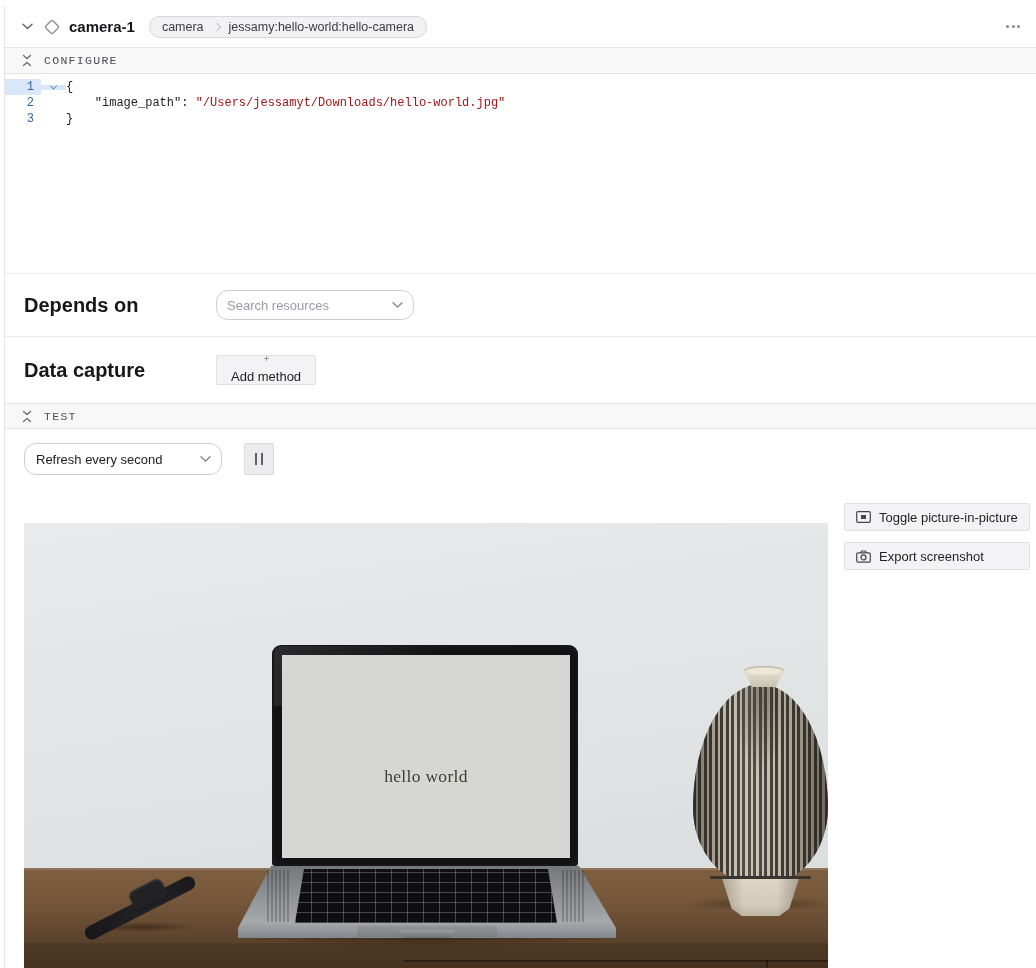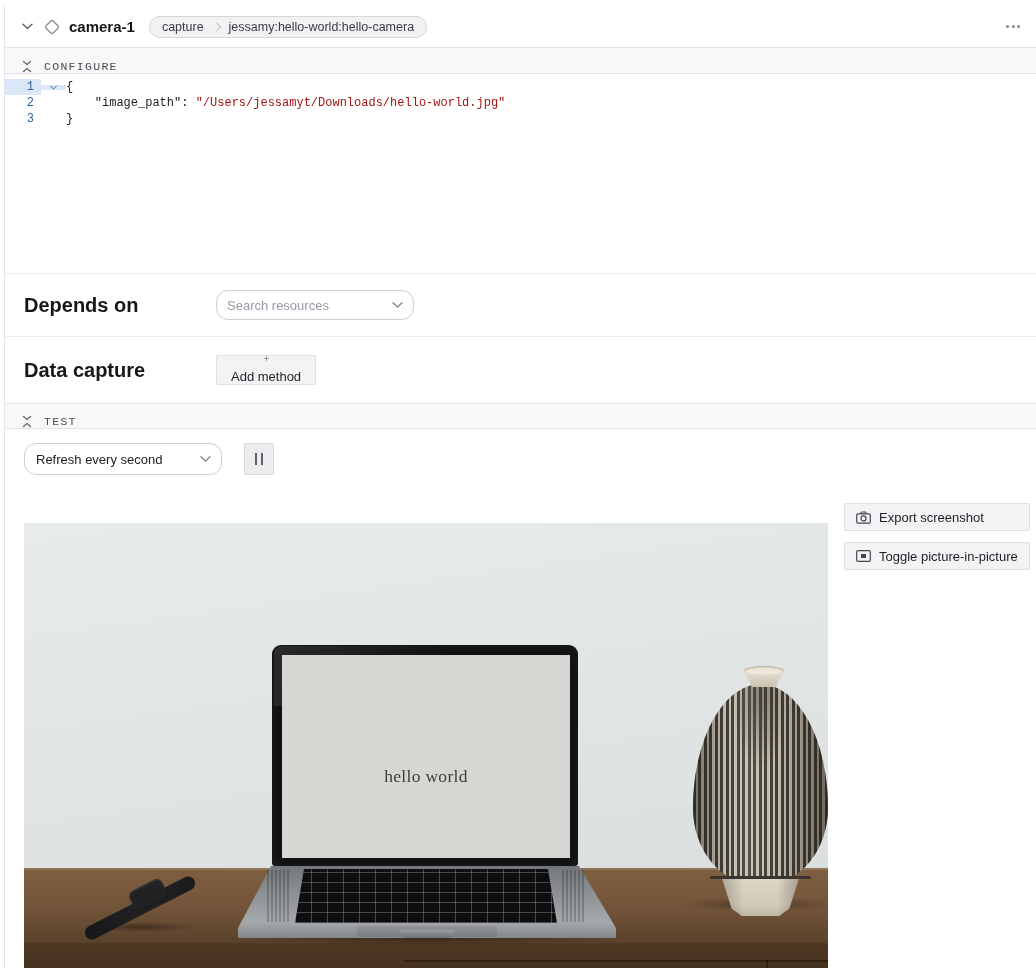--- a/index.html
+++ b/index.html
@@ -17,21 +17,21 @@
   .chip-group { margin-left:14px; display:flex; align-items:center; height:22px;
     border:1px solid #d7d7db; background:#f2f2f4; border-radius:11px; padding:0 12px;
     font-size:12.5px; color:#3c3c42; }
   .chip-sep { width:6px; height:6px; border-top:1px solid #c3c3c9; border-right:1px solid #c3c3c9;
     transform:rotate(45deg); margin:0 9px 0 10px; }
   .dots-menu { margin-left:auto; display:flex; gap:2.5px; align-items:center; cursor:pointer; padding:4px 2px; }
   .dots-menu i { width:3px; height:3px; border-radius:50%; background:#87878f; }
 
   
   .section-bar { height:26px; background:#f8f8f9; border-bottom:1px solid #e4e4e8;
-    display:flex; align-items:flex-end; padding-left:16px; cursor:pointer; }
+    display:flex; align-items:center; padding-left:16px; cursor:pointer; }
   .section-bar.bordered-top { border-top:1px solid #e4e4e8; }
   .section-label { margin-left:11px; font-family:"Liberation Mono", monospace; font-size:11.5px;
     letter-spacing:1.3px; color:#4d4d55; }
 
   
   .editor { height:200px; border-bottom:1px solid #ececef; padding-top:5px;
     font-family:"Liberation Mono", monospace; font-size:12px; line-height:16px; cursor:text; }
   .code-row { display:flex; height:16px; align-items:center; }
   .ln { width:36px; text-align:right; padding-right:7px; color:#33639c; flex:none; }
   .fold-col { width:25px; flex:none; display:flex; align-items:center; justify-content:center; }
@@ -150,21 +150,21 @@
           <path d="M1 1.2 L5.5 5.6 L10 1.2" fill="none" stroke="#5f5f67" stroke-width="1.4" stroke-linecap="round" stroke-linejoin="round"></path>
         </svg>
     </span>
     <span class="diamond">
       <svg width="18" height="18" viewBox="0 0 18 18">
           <rect x="4" y="4" width="10" height="10" rx="1.6" fill="none" stroke="#8e8e96" stroke-width="1.4" transform="rotate(45 9 9)"></rect>
         </svg>
     </span>
     <span class="comp-title">camera-1</span>
     <span class="chip-group">
-      <span>capture</span>
+      <span>camera</span>
       <span class="chip-sep"></span>
       <span>jessamy:hello-world:hello-camera</span>
     </span>
     <span class="dots-menu">
         <i></i>
         <i></i>
         <i></i>
       </span>
   </div>
 
@@ -274,31 +274,31 @@
           <div class="vase-lip"></div>
           <div class="vase-lip-top"></div>
           <div class="vase-ring"></div>
           <div class="vase-base"></div>
           <div class="vase-base-shade"></div>
         </div>
       </div>
 
       <div class="side-actions">
         <button class="btn action-btn">
+          <svg width="15" height="12" viewBox="0 0 15 12">
+            <rect x="0.7" y="0.7" width="13.6" height="10.6" rx="1.3" fill="none" stroke="#45454d" stroke-width="1.2"></rect>
+            <rect x="5" y="4" width="5" height="4" fill="#45454d"></rect>
+          </svg>
+          <span>Toggle picture-in-picture</span>
+        </button>
+        <button class="btn action-btn">
           <svg width="15" height="13" viewBox="0 0 15 13">
             <path d="M4.6 2.8 L5.6 1 L9.4 1 L10.4 2.8" fill="none" stroke="#45454d" stroke-width="1.2" stroke-linejoin="round"></path>
             <rect x="0.7" y="2.8" width="13.6" height="9.4" rx="1.4" fill="none" stroke="#45454d" stroke-width="1.2"></rect>
             <circle cx="7.5" cy="7.4" r="2.5" fill="none" stroke="#45454d" stroke-width="1.2"></circle>
           </svg>
           <span>Export screenshot</span>
         </button>
-        <button class="btn action-btn">
-          <svg width="15" height="12" viewBox="0 0 15 12">
-            <rect x="0.7" y="0.7" width="13.6" height="10.6" rx="1.3" fill="none" stroke="#45454d" stroke-width="1.2"></rect>
-            <rect x="5" y="4" width="5" height="4" fill="#45454d"></rect>
-          </svg>
-          <span>Toggle picture-in-picture</span>
-        </button>
       </div>
     </div>
   </div>
 
 </div>
 
 </body></html>

